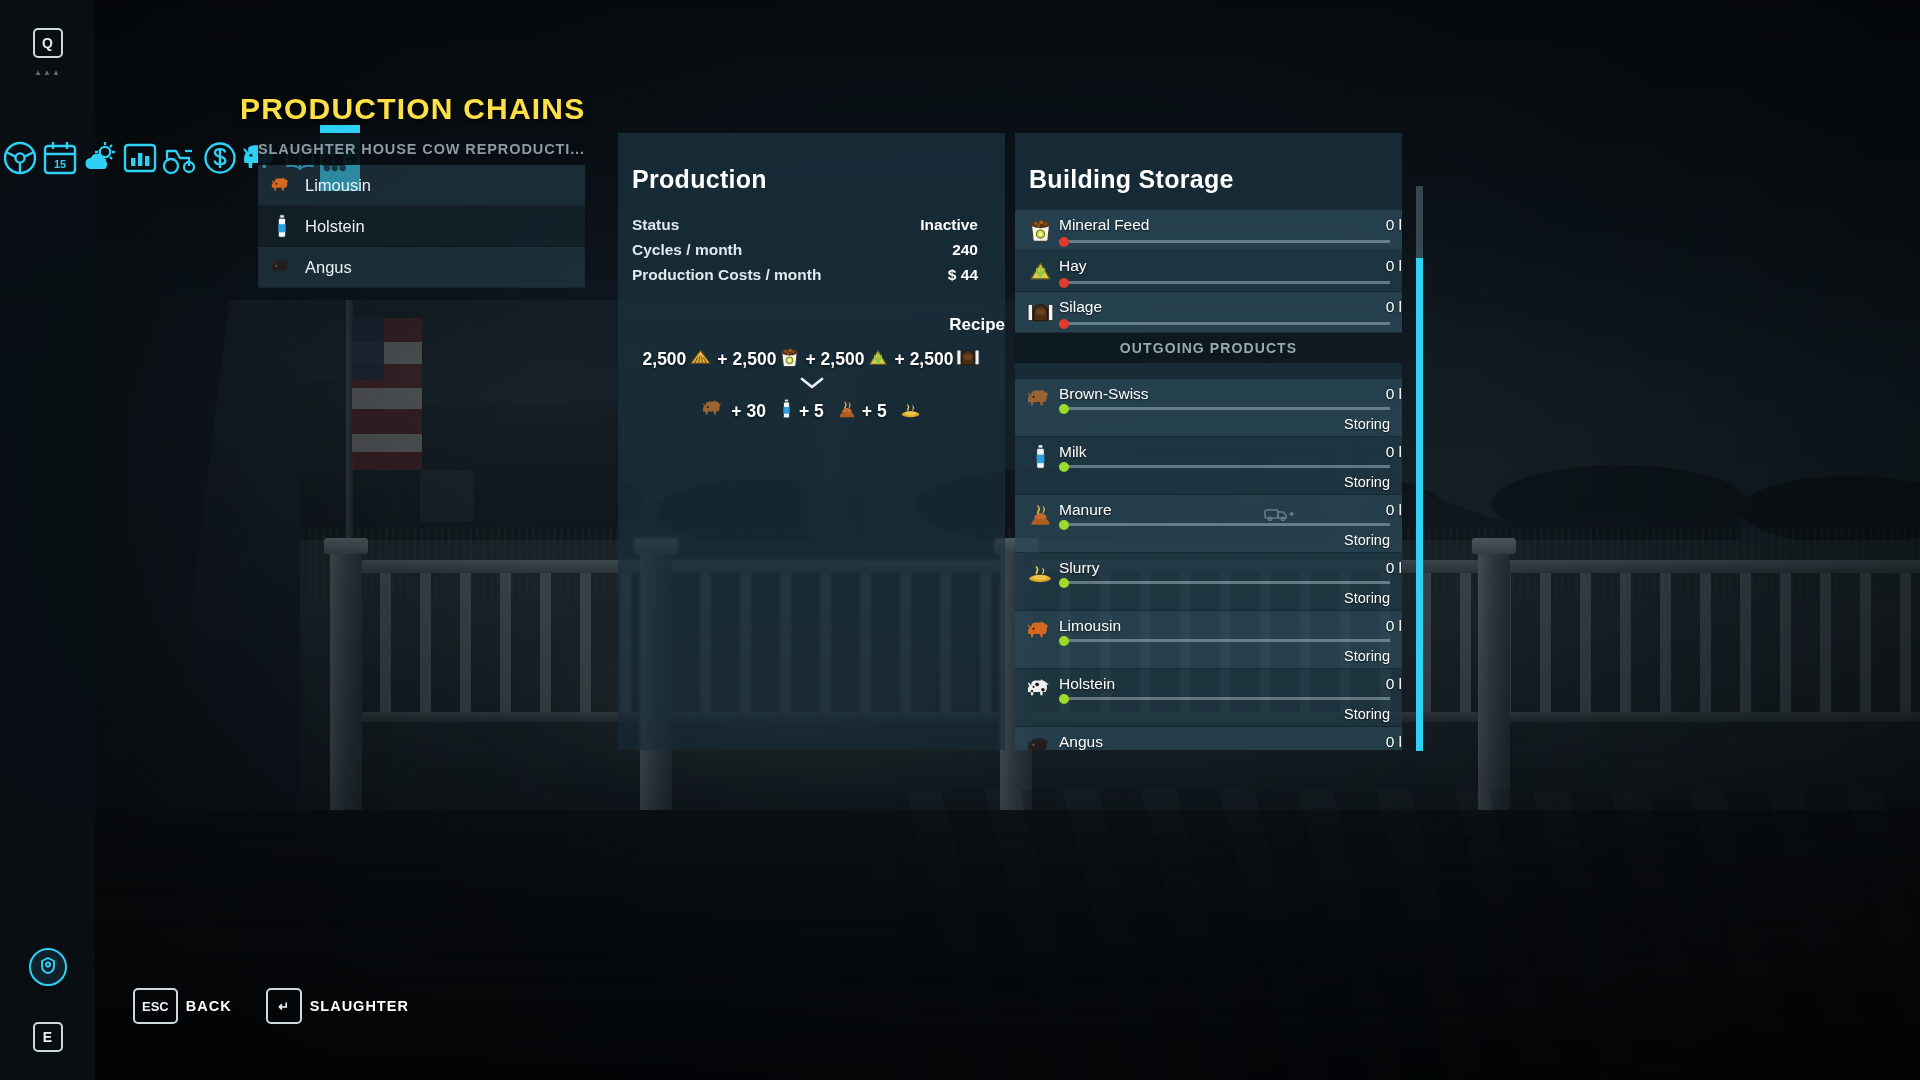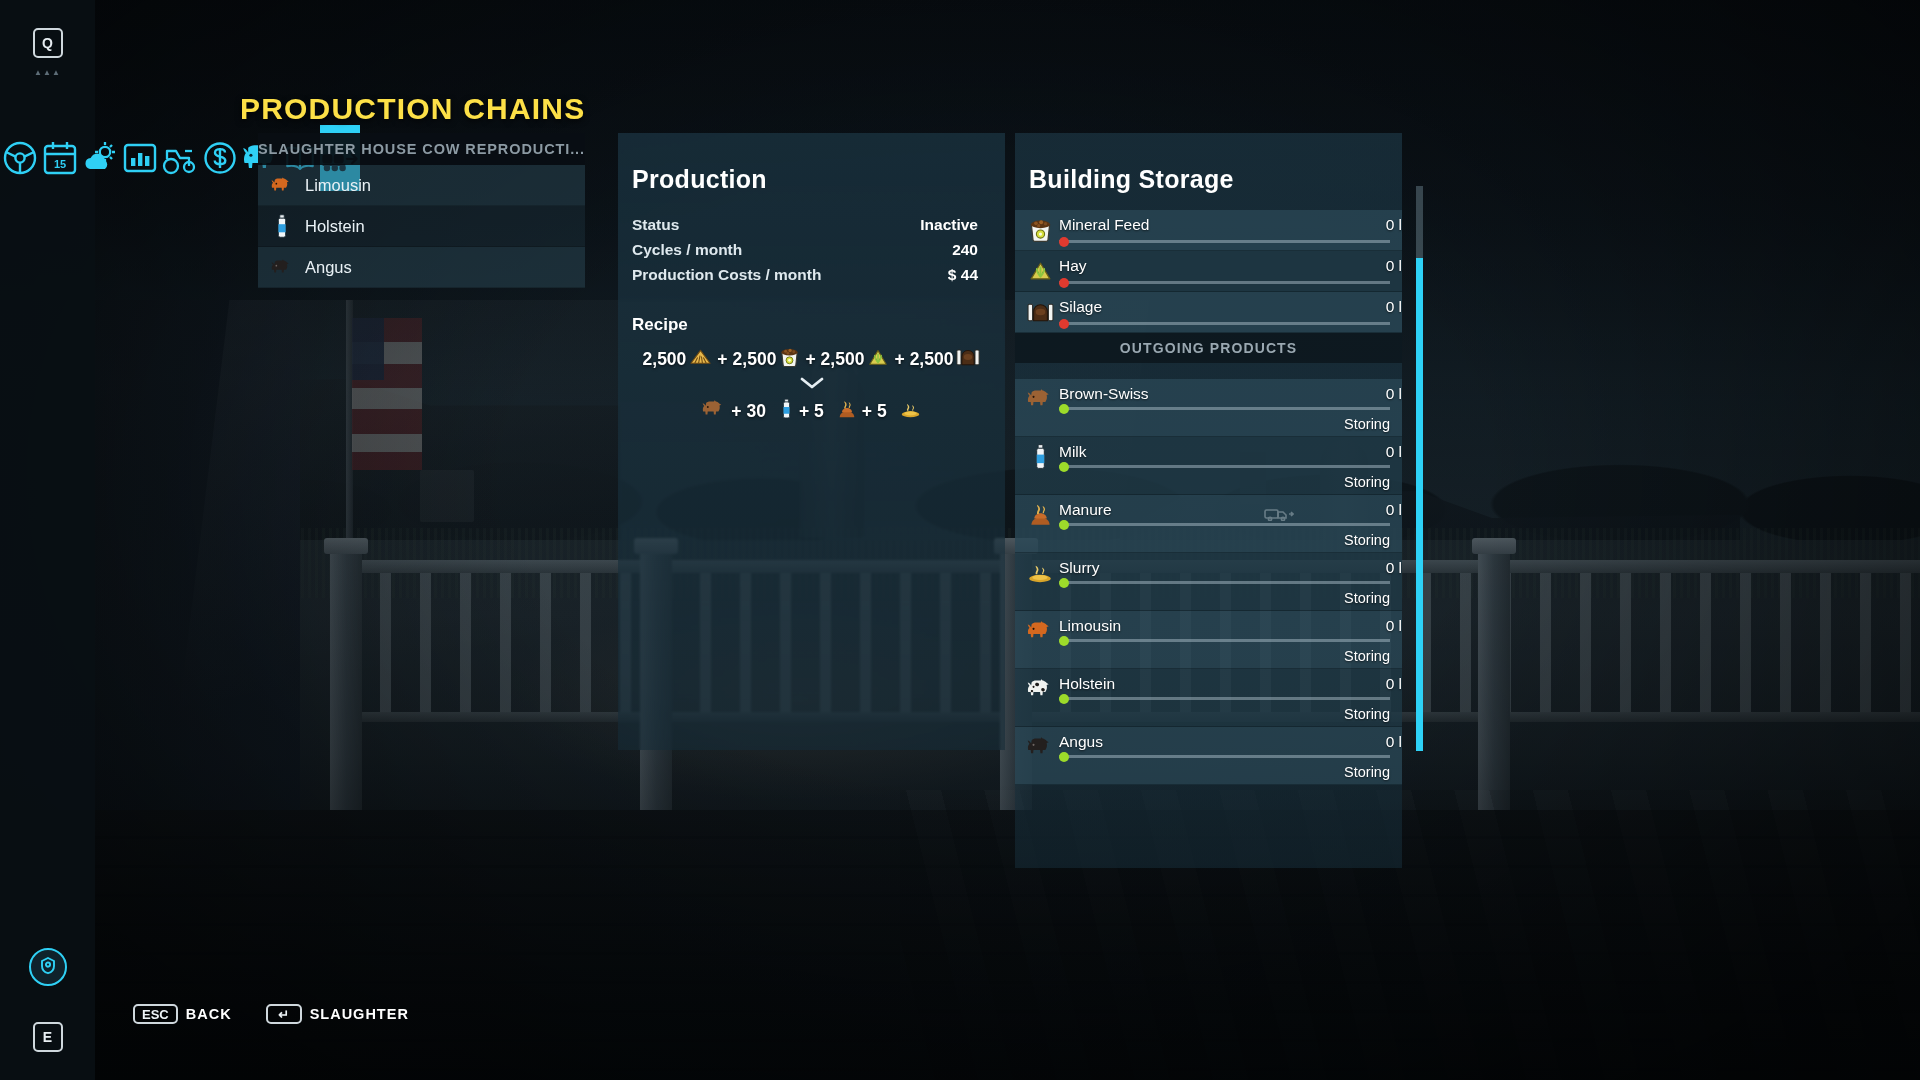--- a/index.html
+++ b/index.html
@@ -217,41 +217,42 @@
   }
   .stat-rows { margin-top:22px; padding:0 27px 0 14px; }
   .stat-row {
     display:flex; justify-content:space-between; align-items:baseline;
     font-size:15.5px; color:#dfe9ee; margin-bottom:7px; font-weight:bold;
   }
   .stat-row .v { color:#ffffff; font-weight:bold; }
   .recipe-title {
     color:#ffffff; font-size:17px; font-weight:bold;
     padding:24px 0 0 14px;
+    text-align:right;
   }
   .recipe-line {
     display:flex; align-items:center; justify-content:center; flex-wrap:nowrap;
     color:#ffffff; font-size:17.5px; font-weight:bold; gap:3px;
     margin-top:11px; padding:0 8px;
     text-shadow:0 1px 3px rgba(0,0,0,.7);
   }
   .recipe-line .plus { margin:0 2px; }
   .chev {
     display:flex; justify-content:center; margin-top:4px; color:#e6eef3;
   }
   .recipe-out {
     display:flex; align-items:center; justify-content:center;
     color:#ffffff; font-size:17.5px; font-weight:bold; gap:5px;
     margin-top:4px;
     text-shadow:0 1px 3px rgba(0,0,0,.7);
   }
 
   
   .store-panel {
-    position:absolute; left:1015px; top:133px; width:387px; height:735px;
+    position:absolute; left:1015px; top:133px; width:387px; height:617px;
     background:linear-gradient(180deg, rgba(28,54,68,.70), rgba(22,44,56,.58));
     overflow:hidden;
   }
   .store-list { margin-top:16px; }
   .store-row {
     position:relative; height:41px; padding:0 0 0 10px;
     background:rgba(52,86,102,.50);
     border-bottom:1px solid rgba(10,25,32,.45);
     display:flex; align-items:flex-start;
   }
@@ -294,21 +295,21 @@
   .scrollbar .thumb {
     position:absolute; left:0; top:72px; width:7px; height:493px; background:#2ed2f7;
   }
 
   
   .footer {
     position:absolute; left:133px; bottom:56px;
     display:flex; align-items:center; gap:16px;
   }
   .fkey {
-    height:18px; min-width:36px; padding:8px 7px;
+    height:18px; min-width:36px; padding:16px 7px;
     border:2px solid #cfd8dd; border-radius:5px;
     display:flex; align-items:center; justify-content:center;
     color:#eef4f7; font-size:13px; font-weight:bold;
   }
   .flabel {
     color:#ffffff; font-size:14.5px; font-weight:bold; letter-spacing:1px;
     margin-left:-4px;
   }
   .fgroup { display:flex; align-items:center; gap:12px; margin-right:18px; }
 </style>

